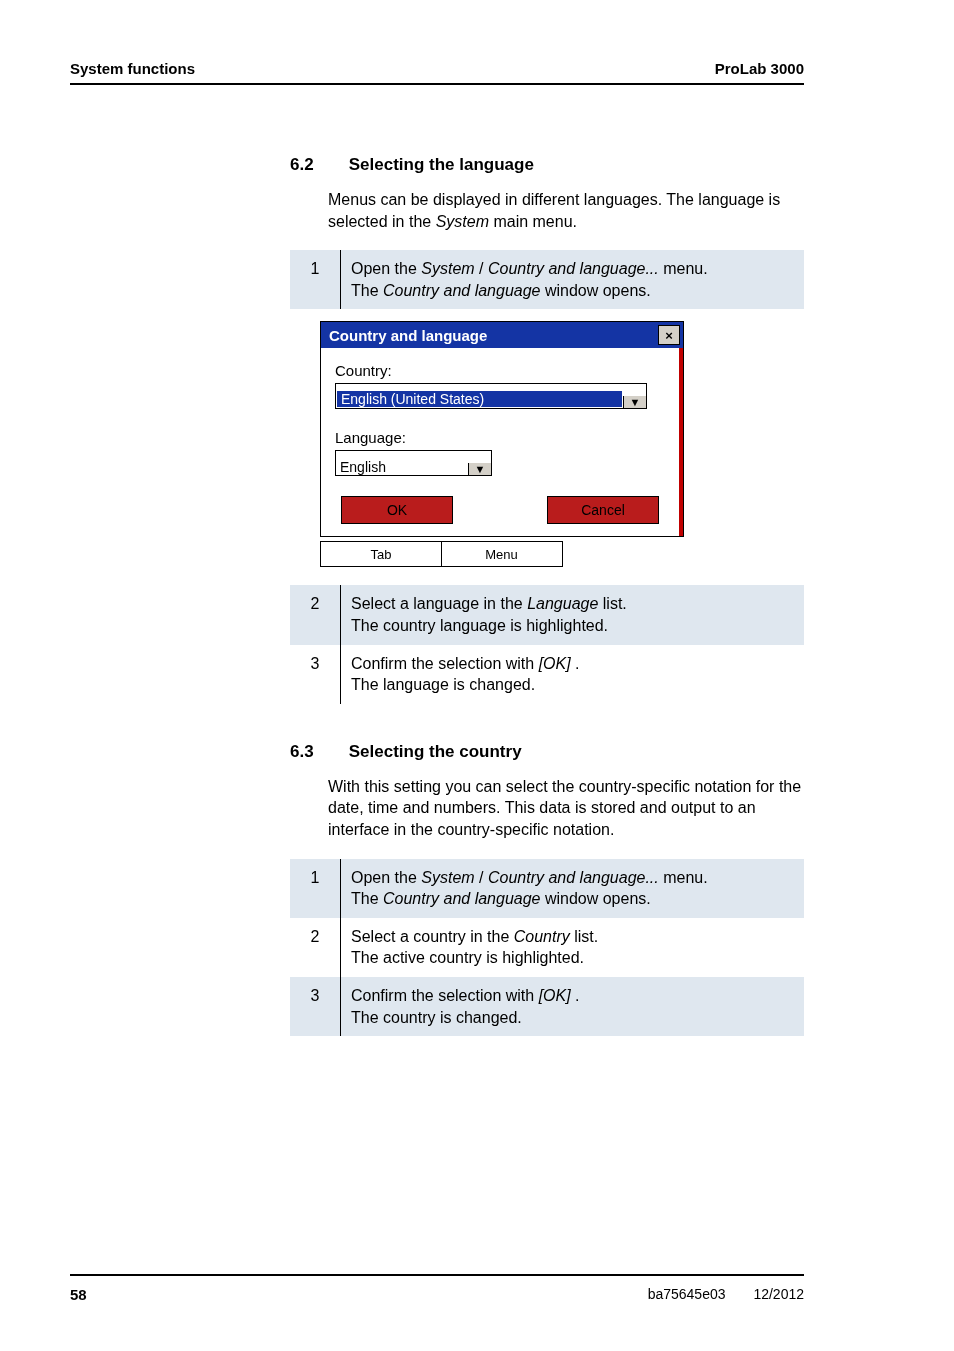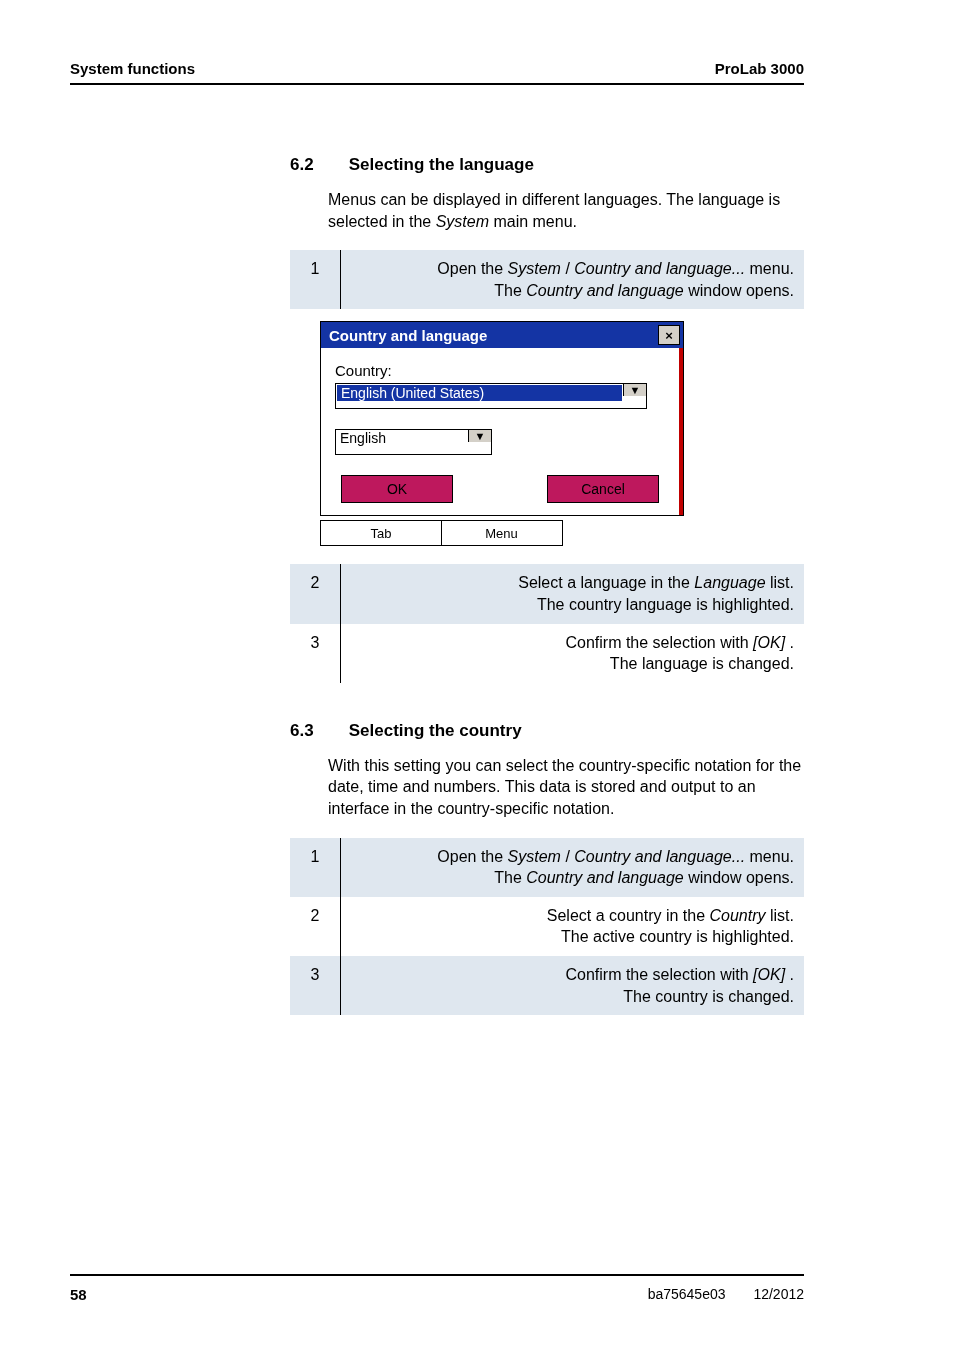--- a/index.html
+++ b/index.html
@@ -48,21 +48,20 @@
   .step-table {
     width: 100%;
     border-collapse: collapse;
     margin-bottom: 10px;
   }
   .step-table td {
     vertical-align: top;
     padding: 8px 10px;
     font-size: 16px;
     line-height: 1.35;
-    text-align: right;
   }
   .step-table .num-cell {
     width: 30px;
     text-align: center;
     border-right: 1.5px solid #000;
   }
   .step-table tr.shaded td {
     background: #dfe7ef;
   }
 
@@ -103,21 +102,21 @@
     border-right: 4px solid #c00000;
   }
   .field-label {
     font-size: 15px;
     margin-bottom: 4px;
   }
   .combo {
     display: flex;
     border: 1.5px solid #000;
     height: 24px;
-    align-items: flex-start;
+    align-items: flex-end;
     margin-bottom: 20px;
   }
   .combo.wide { width: 310px; }
   .combo.narrow { width: 155px; }
   .combo-text {
     flex: 1;
     display: flex;
     align-items: center;
     padding: 0 4px;
     font-size: 14px;
@@ -139,21 +138,21 @@
   }
   .dialog-buttons {
     display: flex;
     justify-content: space-between;
     padding: 0 6px;
   }
   .winbtn {
     width: 110px;
     height: 26px;
     border: 1.5px solid #000;
-    background: #be185d;
+    background: #b91c1c;
     display: inline-flex;
     align-items: center;
     justify-content: center;
     font-size: 14px;
   }
   .underline-first::first-letter { text-decoration: underline; }
   .bottom-bar {
     margin-top: 4px;
     display: flex;
   }
@@ -222,20 +221,21 @@
           <span>Country and language</span>
           <span class="close-box">×</span>
         </div>
         <div class="dialog-body">
           <div class="field-label">Country:</div>
           <div class="combo wide">
             <div class="combo-text highlight">English (United States)</div>
             <div class="combo-arrow">▼</div>
           </div>
 
+          <div class="field-label">Language:</div>
           <div class="combo narrow">
             <div class="combo-text">English</div>
             <div class="combo-arrow">▼</div>
           </div>
 
           <div class="dialog-buttons">
             <div class="winbtn underline-first">OK</div>
             <div class="winbtn underline-first">Cancel</div>
           </div>
         </div>

